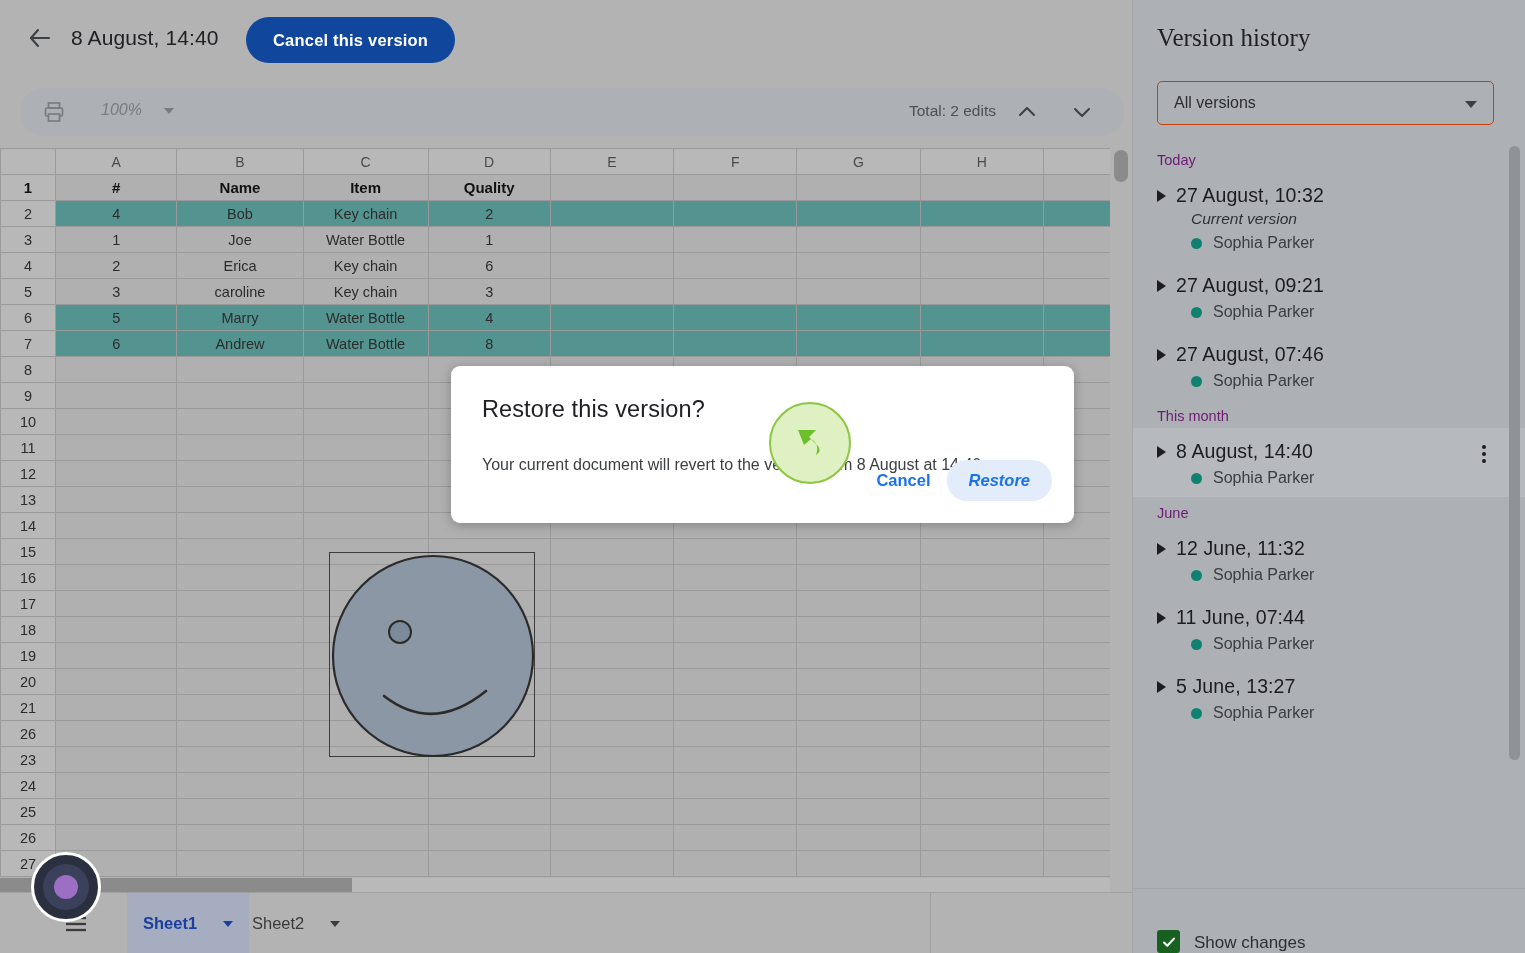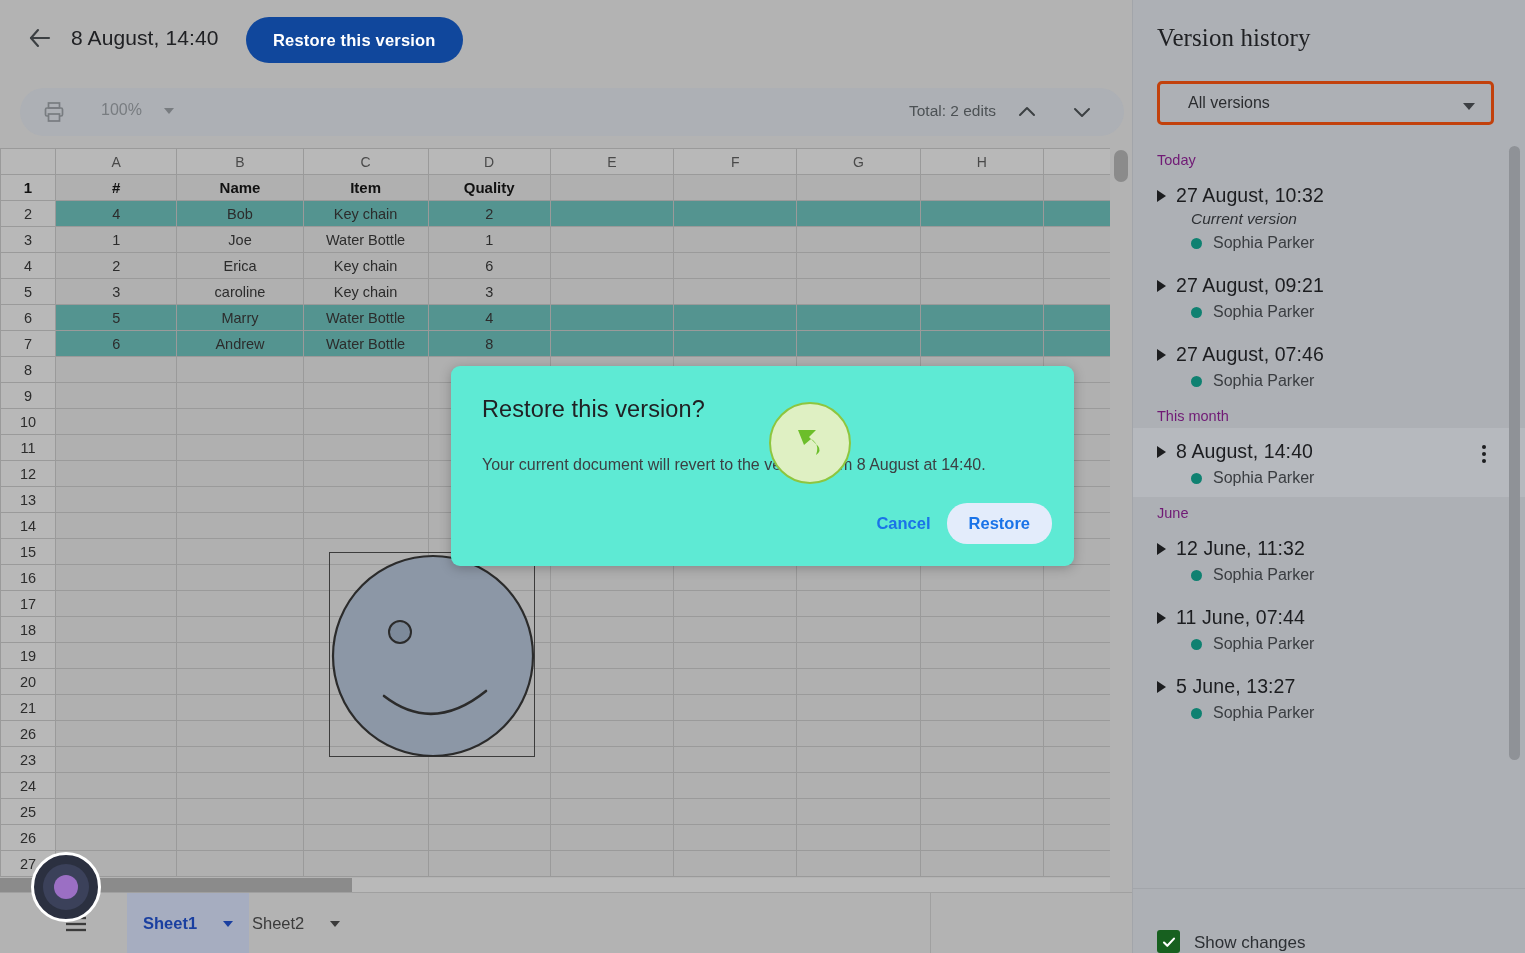--- a/index.html
+++ b/index.html
@@ -50,21 +50,21 @@
     position: absolute; left: 20px; top: 88px;
     width: 1104px; height: 48px;
     background: #adb0b5; border-radius: 24px;
   }
   .print-icon {
     position: absolute; left: 22px; top: 12px;
     width: 24px; height: 24px;
   }
   .zoom-value {
     position: absolute; left: 81px; top: 13px;
-    font-size: 16px; color: #787c80;
+    font-size: 16px; color: #787c80; font-style: italic;
   }
   .zoom-caret {
     position: absolute; left: 144px; top: 20px;
     width: 0; height: 0;
     border-left: 5px solid transparent;
     border-right: 5px solid transparent;
     border-top: 6px solid #787c80;
     cursor: pointer;
   }
   .edits-total {
@@ -188,23 +188,23 @@
     background: #adb0b5;
     border-left: 1px solid #a2a5aa;
   }
   .vh-title {
     position: absolute; left: 24px; top: 24px;
     font-size: 25px; color: #202124; letter-spacing: .1px; font-family: Liberation Serif, serif;
   }
   .vh-select {
     position: absolute; left: 24px; top: 81px;
     width: 337px; height: 44px;
-    border: 3px solid #c2410c; border-radius: 5px;
+    border: 1px solid #c2410c; border-radius: 5px;
     display: flex; align-items: center;
-    padding: 0 28px; cursor: pointer;
+    padding: 0 16px; cursor: pointer;
     font-size: 16px; color: #2b2d30;
   }
   .vh-select .sel-caret {
     position: absolute; right: 16px; top: 19px;
     width: 0; height: 0;
     border-left: 6px solid transparent;
     border-right: 6px solid transparent;
     border-top: 7px solid #3c3f43;
   }
 
@@ -279,22 +279,22 @@
   }
   .vh-check-label { font-size: 17px; color: #2d3034; }
 
   
   .modal-backdrop {
     position: absolute; left: 0; top: 0; width: 1132px; height: 953px;
     background: transparent; pointer-events: none;
   }
   .modal {
     position: absolute; left: 451px; top: 366px;
-    width: 623px; height: 200px;
-    background: #5eead4; border-radius: 9px;
+    width: 623px; height: 157px;
+    background: #ffffff; border-radius: 9px;
     box-shadow: 0 2px 12px rgba(0,0,0,.25);
     pointer-events: auto;
   }
   .modal-title {
     position: absolute; left: 31px; top: 30px;
     font-size: 23.5px; color: #202124; letter-spacing: .1px;
   }
   .modal-body {
     position: absolute; left: 31px; top: 88px;
     width: 570px;
@@ -307,21 +307,21 @@
   .btn-cancel {
     background: transparent; border: none;
     color: #1a73e8; font-size: 16.5px; font-weight: bold;
     font-family: "Liberation Sans", sans-serif;
     padding: 11px 16px; border-radius: 20px; cursor: pointer;
   }
   .btn-restore {
     background: #e3ecfb; border: none;
     color: #1a73e8; font-size: 16.5px; font-weight: bold;
     font-family: "Liberation Sans", sans-serif;
-    padding: 11px 22px; border-radius: 20px; cursor: pointer;
+    padding: 11px 22px; border-radius: 20px; cursor: pointer; font-style: italic;
   }
 
   
   .cursor-highlight {
     position: absolute; left: 769px; top: 402px;
     width: 82px; height: 82px; border-radius: 50%;
     background: #dff0c3; border: 2px solid #8dc63f;
     display: flex; align-items: center; justify-content: center;
     pointer-events: none;
   }
@@ -350,21 +350,21 @@
   <div class="doc-pane">
 
     <div class="topbar">
       <div class="back-btn">
         <svg width="26" height="26" viewBox="0 0 26 26" aria-hidden="true">
           <path d="M11 5 L4 13 L11 21" fill="none" stroke="#3c4043" stroke-width="2.1" stroke-linecap="round" stroke-linejoin="round"></path>
           <line x1="4" y1="13" x2="22" y2="13" stroke="#3c4043" stroke-width="2.1" stroke-linecap="round"></line>
         </svg>
       </div>
       <div class="version-title">8 August, 14:40</div>
-      <button class="restore-version-btn">Restore this version</button>
+      <button class="restore-version-btn">Cancel this version</button>
     </div>
 
     <div class="toolbar">
       <div class="print-icon">
         <svg width="24" height="24" viewBox="0 0 24 24" aria-hidden="true">
           <rect x="6.5" y="3" width="11" height="5" fill="none" stroke="#787c80" stroke-width="1.7"></rect>
           <rect x="3.5" y="8" width="17" height="8" rx="1.5" fill="none" stroke="#787c80" stroke-width="1.7"></rect>
           <rect x="6.5" y="14" width="11" height="7" fill="#adb0b5" stroke="#787c80" stroke-width="1.7"></rect>
         </svg>
       </div>

